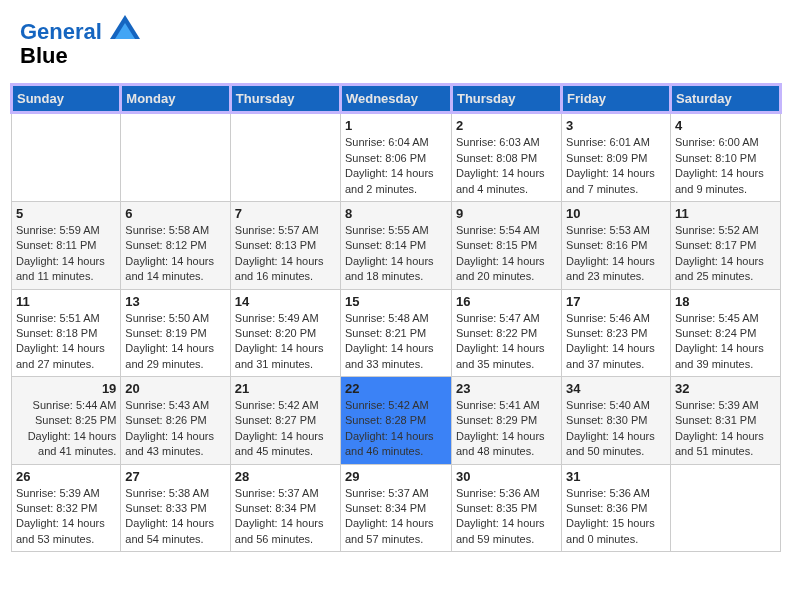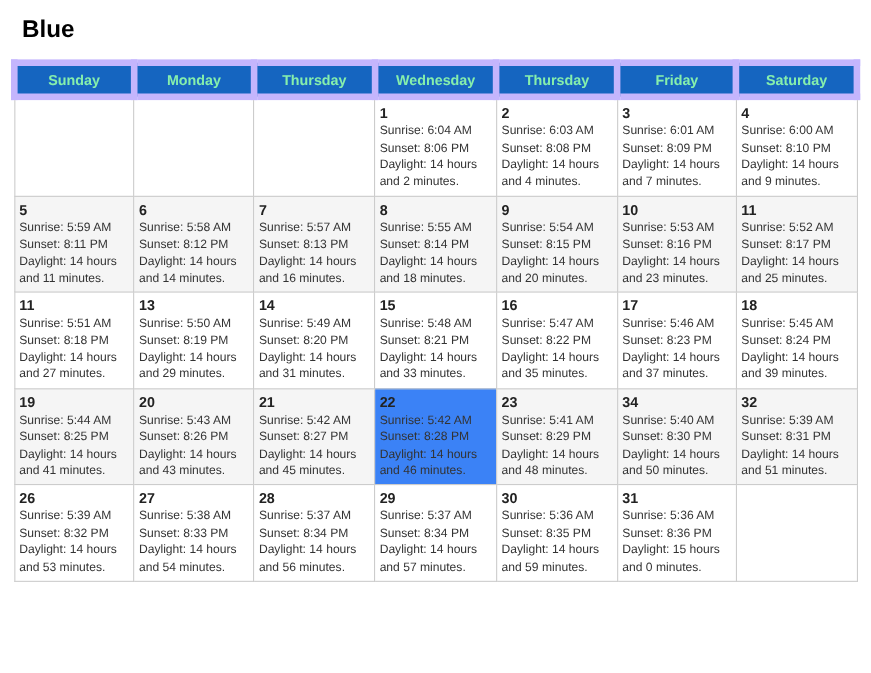--- a/index.html
+++ b/index.html
@@ -47,26 +47,26 @@
       font-size: 16px;
       color: #555;
     }
     .calendar {
       width: 100%;
       border-collapse: collapse;
       font-size: 11px;
     }
     .calendar th {
       background-color: #1565c0;
-      color: #86efac;
+      color: #e5e5e5;
       padding: 5px 4px;
-      text-align: center;
+      text-align: left;
       font-size: 13px;
       font-weight: bold;
-      border: 6px solid #c4b5fd;
+      border: 3px solid #c4b5fd;
     }
     .calendar td {
       border: 1px solid #ccc;
       vertical-align: top;
       padding: 4px;
       width: 113px;
       min-height: 80px;
       background: #fff;
     }
     .calendar tr:nth-child(even) td {
@@ -87,20 +87,27 @@
     .empty-cell {
       background: #fff !important;
     }
   </style>
 </head>
 <body>
 
 <div class="header">
   <div class="logo">
     <div>
+      <div class="logo-text">
+        <span>General</span>
+        <svg class="logo-icon" viewBox="0 0 30 24" xmlns="http://www.w3.org/2000/svg">
+          <polygon points="0,24 15,0 30,24" fill="#1565c0"></polygon>
+          <polygon points="5,24 15,8 25,24" fill="#42a5f5"></polygon>
+        </svg>
+      </div>
       <div class="logo-text">
         <span style="color:#000000;">Blue</span>
       </div>
     </div>
   </div>
   <div class="title-block">
     <div class="month-title"></div>
     <div class="location-title"></div>
   </div>
 </div>
@@ -193,21 +200,21 @@
         <td>
           <span class="day-num">17</span>
           <div class="day-info">Sunrise: 5:46 AM<br>Sunset: 8:23 PM<br>Daylight: 14 hours<br>and 37 minutes.</div>
         </td>
         <td>
           <span class="day-num">18</span>
           <div class="day-info">Sunrise: 5:45 AM<br>Sunset: 8:24 PM<br>Daylight: 14 hours<br>and 39 minutes.</div>
         </td>
       </tr>
       <tr>
-        <td style="background: rgb(245, 245, 245);">
+        <td style="background: rgb(245, 245, 245); text-align: right;">
           <span class="day-num">19</span>
           <div class="day-info">Sunrise: 5:44 AM<br>Sunset: 8:25 PM<br>Daylight: 14 hours<br>and 41 minutes.</div>
         </td>
         <td style="background: rgb(245, 245, 245);">
           <span class="day-num">20</span>
           <div class="day-info">Sunrise: 5:43 AM<br>Sunset: 8:26 PM<br>Daylight: 14 hours<br>and 43 minutes.</div>
         </td>
         <td style="background: rgb(245, 245, 245);">
           <span class="day-num">21</span>
           <div class="day-info">Sunrise: 5:42 AM<br>Sunset: 8:27 PM<br>Daylight: 14 hours<br>and 45 minutes.</div>

